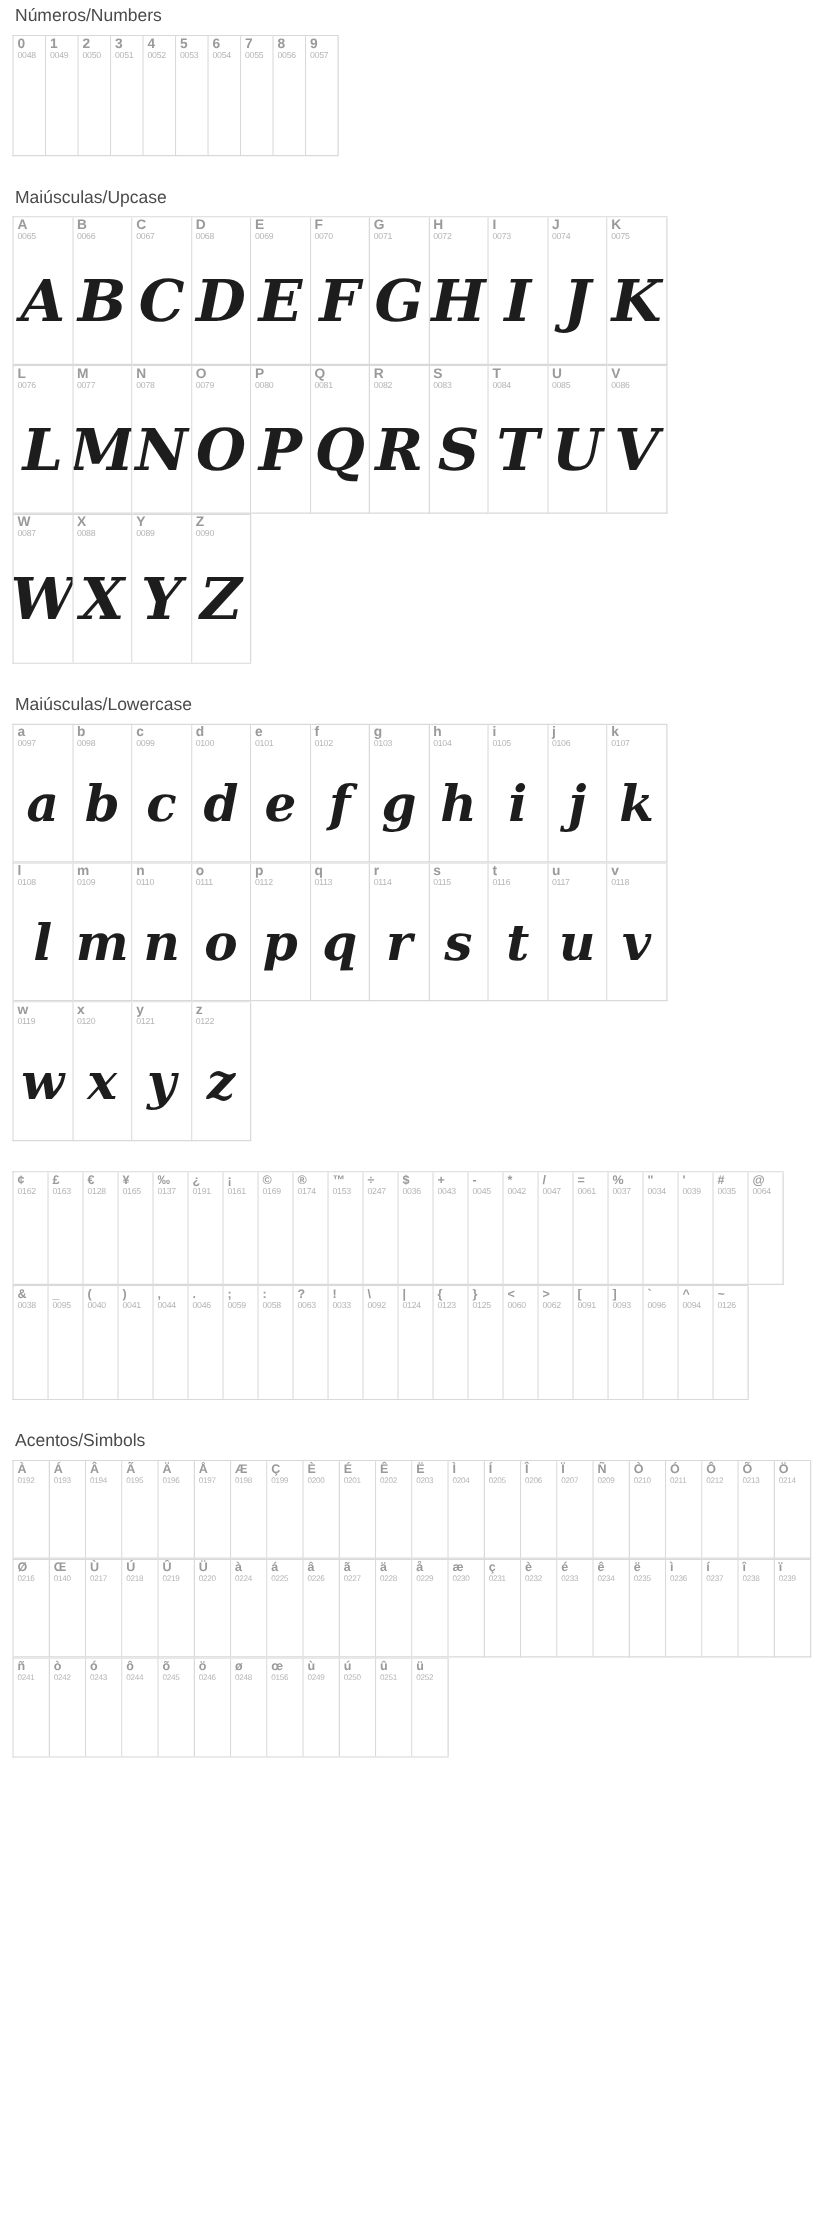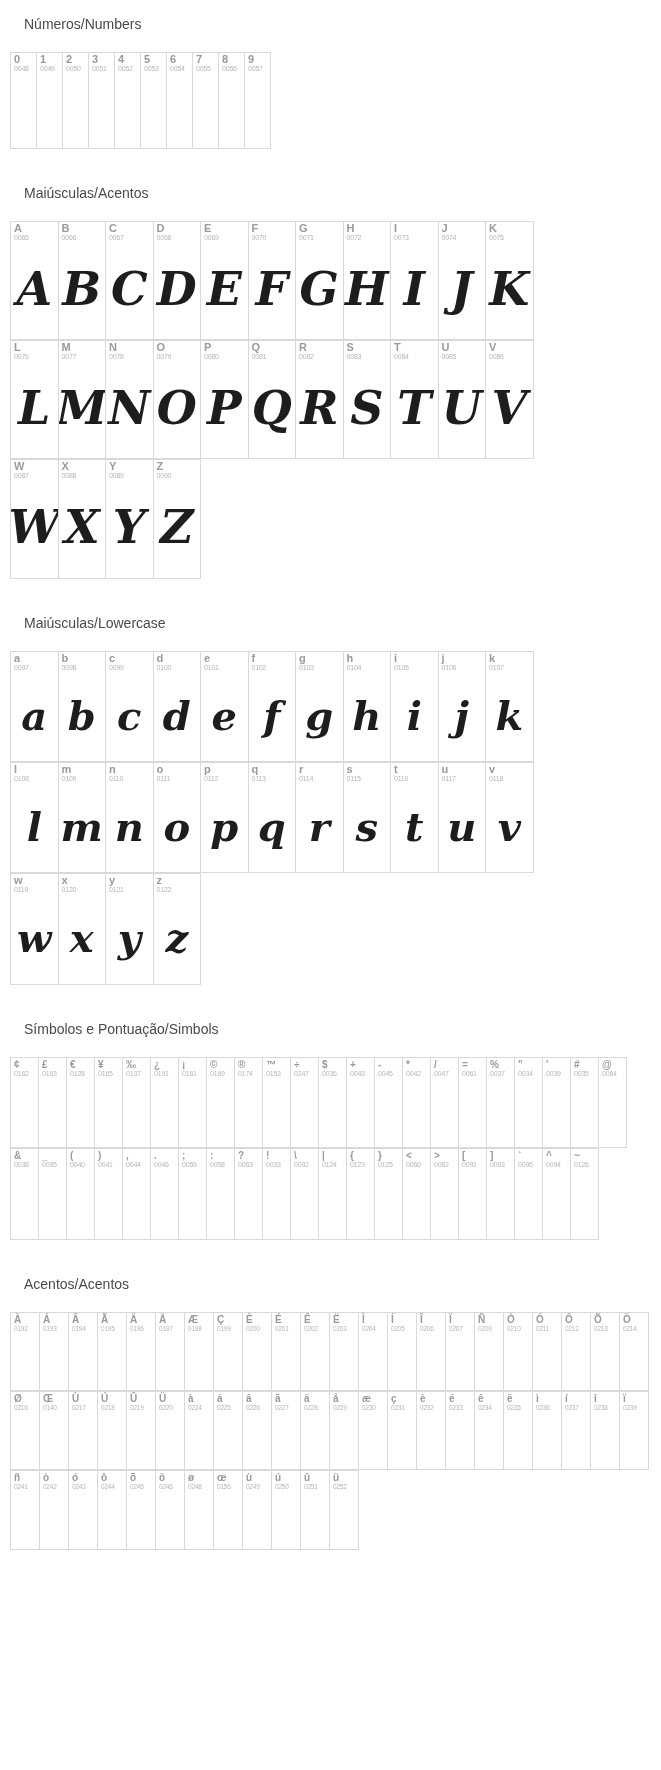--- a/index.html
+++ b/index.html
@@ -18,21 +18,21 @@
     padding: 0 0 20px 0;
   }
   .section {
     margin: 0 0 0 0;
   }
   .section-title {
     font-size: 14px;
     color: #4a4a4a;
     font-weight: normal;
     padding: 0 0 8px 12px;
-    margin: 12px;
+    margin: 0;
   }
   .section:first-child .section-title {
     padding-top: 4px;
   }
   .rows {
     padding-left: 10px;
   }
   .glyph-row {
     display: flex;
     flex-wrap: nowrap;
@@ -180,21 +180,21 @@
                 <span class="ch">9</span>
                 <span class="code">0057</span>
               </div>
               <div class="big"></div>
             </div>
           </div>
         </div>
       </div>
       <div class="spacer"></div>
       <div class="section">
-        <div class="section-title">Maiúsculas/Acentos</div>
+        <div class="section-title">Maiúsculas/Upcase</div>
         <div class="rows sz-up">
           <div class="glyph-row">
             <div class="cell">
               <div class="head">
                 <span class="ch">A</span>
                 <span class="code">0065</span>
               </div>
               <div class="big">A</div>
             </div>
             <div class="cell">
@@ -568,21 +568,20 @@
                 <span class="ch">z</span>
                 <span class="code">0122</span>
               </div>
               <div class="big">z</div>
             </div>
           </div>
         </div>
       </div>
       <div class="spacer"></div>
       <div class="section">
-        <div class="section-title">Símbolos e Pontuação/Simbols</div>
         <div class="rows sz-sym">
           <div class="glyph-row">
             <div class="cell">
               <div class="head">
                 <span class="ch">¢</span>
                 <span class="code">0162</span>
               </div>
               <div class="big"></div>
             </div>
             <div class="cell">
@@ -879,21 +878,21 @@
                 <span class="ch">~</span>
                 <span class="code">0126</span>
               </div>
               <div class="big"></div>
             </div>
           </div>
         </div>
       </div>
       <div class="spacer"></div>
       <div class="section">
-        <div class="section-title">Acentos/Acentos</div>
+        <div class="section-title">Acentos/Simbols</div>
         <div class="rows sz-acc">
           <div class="glyph-row">
             <div class="cell">
               <div class="head">
                 <span class="ch">À</span>
                 <span class="code">0192</span>
               </div>
               <div class="big"></div>
             </div>
             <div class="cell">

